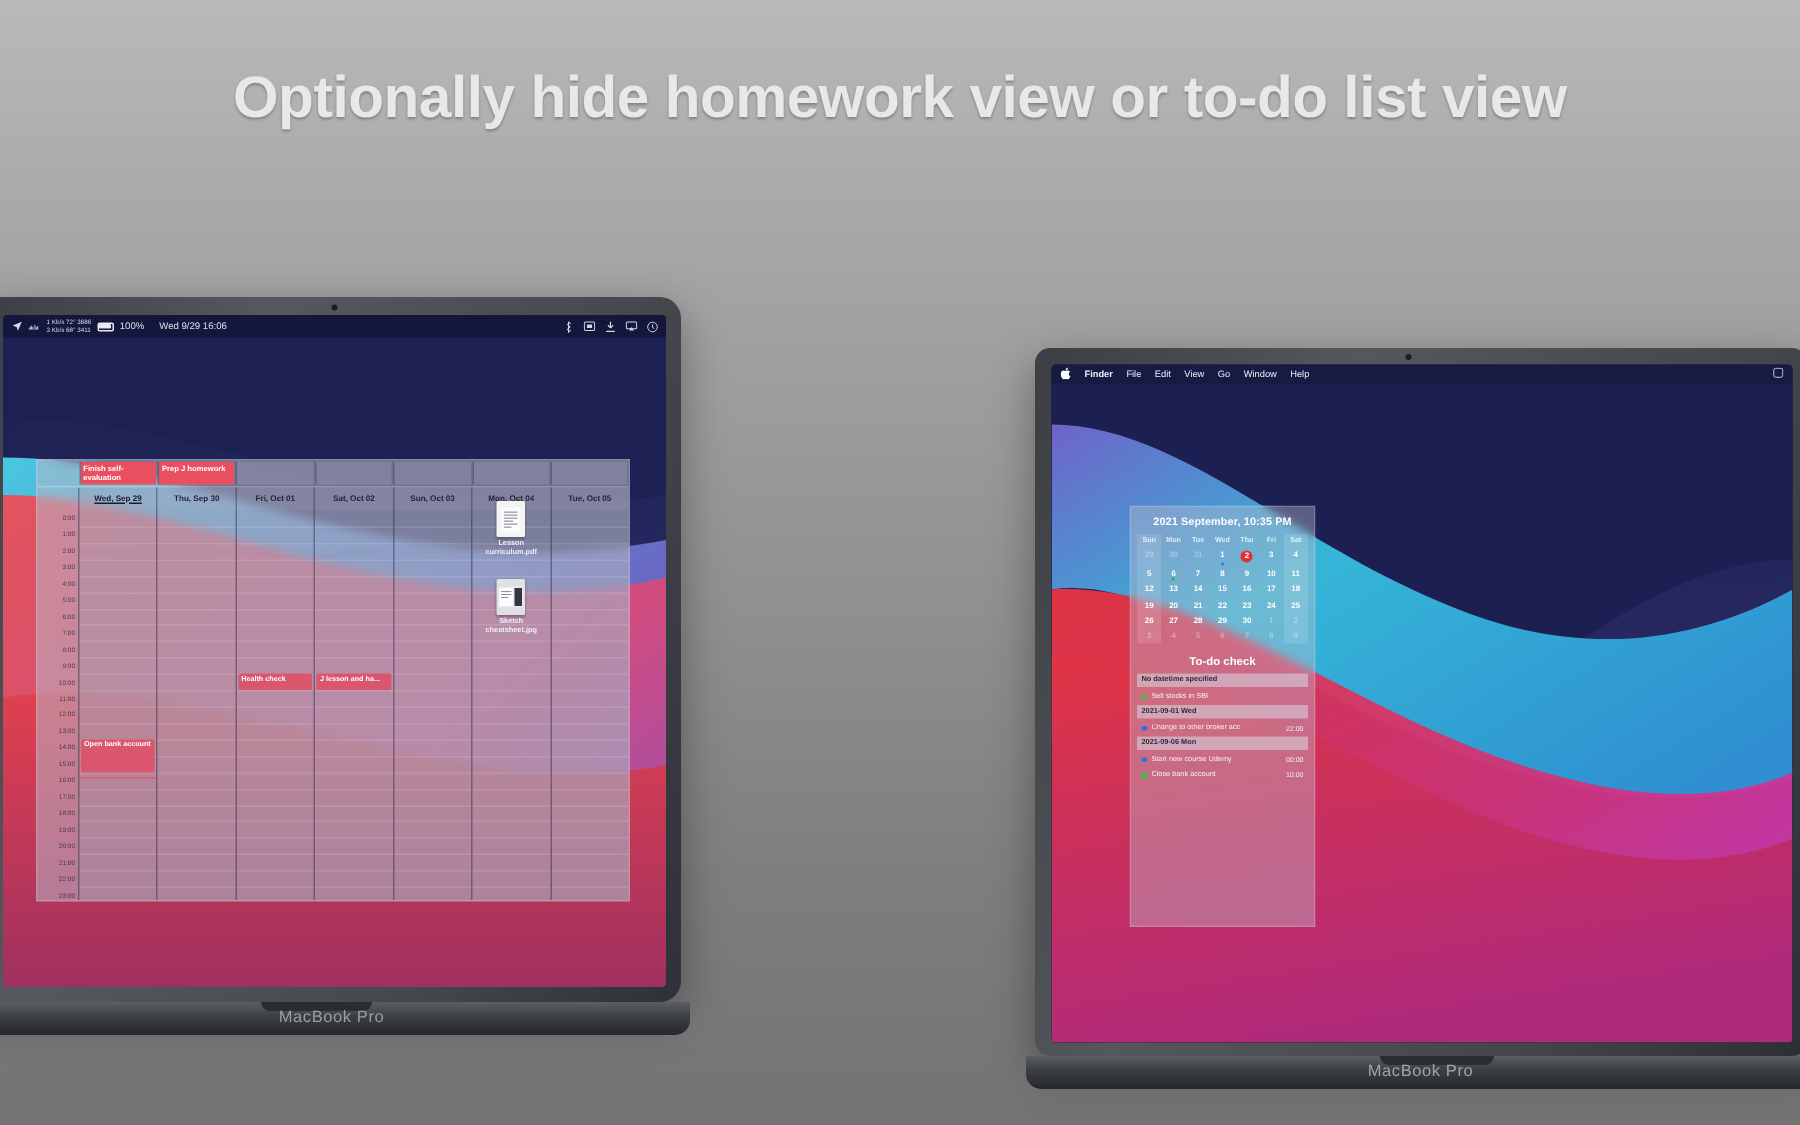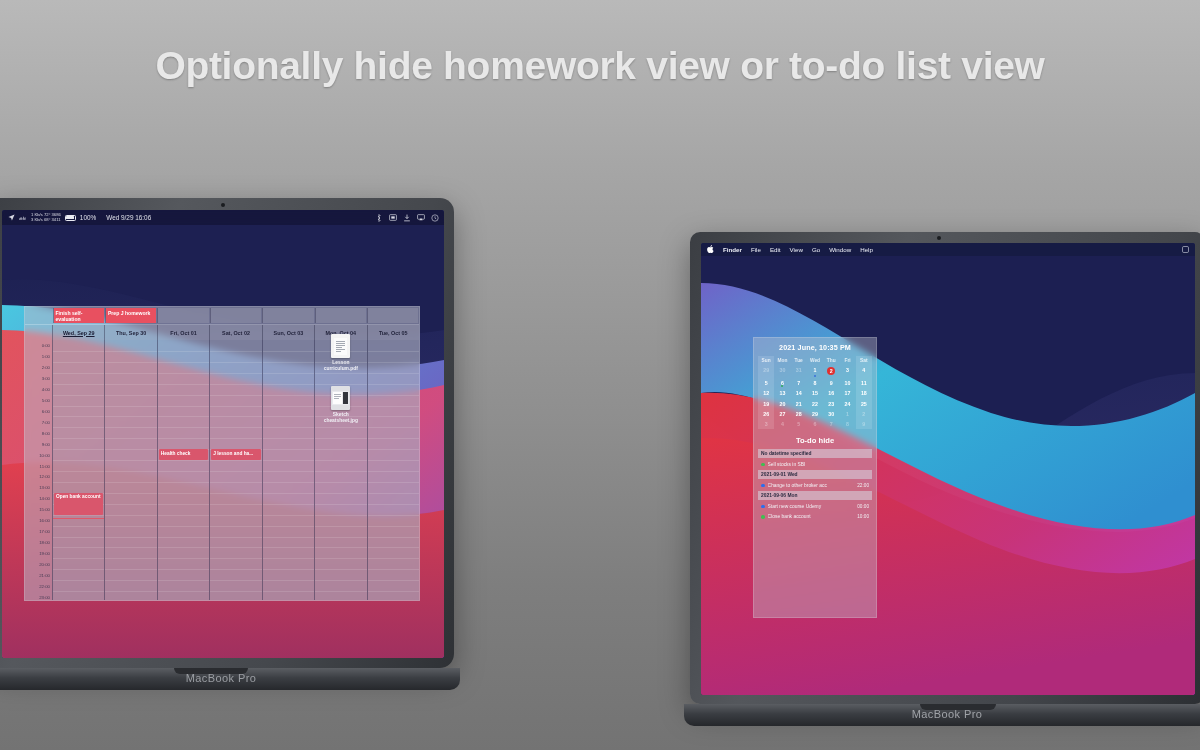--- a/index.html
+++ b/index.html
@@ -688,21 +688,21 @@
         <span class="mm-right">
           <span>
             <svg width="7" height="7" viewBox="0 0 14 14">
                 <rect x="1" y="1" width="12" height="12" rx="2.5" stroke="#e9eaf2" stroke-width="1.1" fill="none"></rect>
               </svg>
           </span>
         </span>
       </div>
 
       <div class="todopanel">
-        <div class="tp-title">2021 June, 10:35 PM</div>
+        <div class="tp-title">2021 September, 10:35 PM</div>
         <div class="minical" id="minical">
             <div class="mc-row">
               <div class="mc-cell mc-head we">Sun</div>
               <div class="mc-cell mc-head">Mon</div>
               <div class="mc-cell mc-head">Tue</div>
               <div class="mc-cell mc-head">Wed</div>
               <div class="mc-cell mc-head">Thu</div>
               <div class="mc-cell mc-head">Fri</div>
               <div class="mc-cell mc-head we">Sat</div>
             </div>
@@ -754,21 +754,21 @@
             <div class="mc-row">
               <div class="mc-cell dim we">3</div>
               <div class="mc-cell dim">4</div>
               <div class="mc-cell dim">5</div>
               <div class="mc-cell dim">6</div>
               <div class="mc-cell dim">7</div>
               <div class="mc-cell dim">8</div>
               <div class="mc-cell dim we">9</div>
             </div>
           </div>
-        <div class="todo-head">To-do hide</div>
+        <div class="todo-head">To-do check</div>
         <div id="todo-list">
             <div class="todo-sec">No datetime specified</div>
             <div class="todo-item">
               <span class="bullet" style="background: rgb(63, 191, 82);"></span>
               <span class="txt">Sell stocks in SBI</span>
               <span class="time"></span>
             </div>
             <div class="todo-sec">2021-09-01 Wed</div>
             <div class="todo-item">
               <span class="bullet" style="background: rgb(42, 111, 240);"></span>

